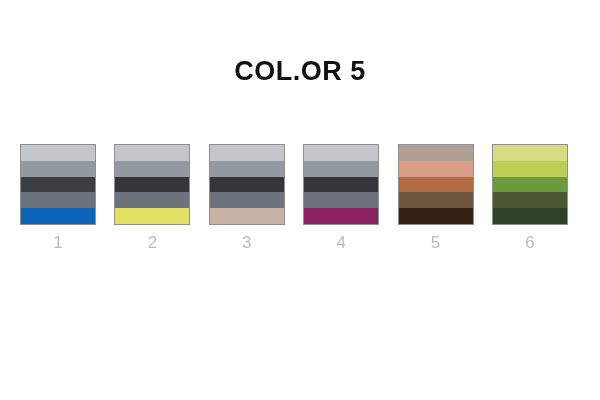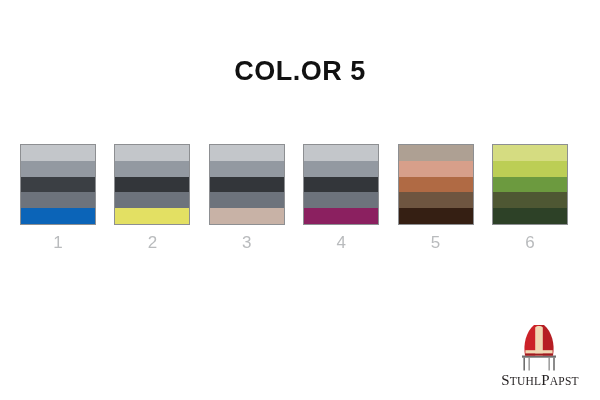--- a/index.html
+++ b/index.html
@@ -185,36 +185,14 @@
         <span class="band" style="background: rgb(188, 206, 85);"></span>
         <span class="band" style="background: rgb(108, 154, 63);"></span>
         <span class="band" style="background: rgb(78, 87, 51);"></span>
         <span class="band" style="background: rgb(45, 65, 39);"></span>
       </div>
       <div class="swatch-label" style="color: rgb(185, 187, 189);">6</div>
     </div>
 
   </div>
 
-  <div class="logo">
-    <svg class="logo-mark" viewBox="0 0 104 50" xmlns="http://www.w3.org/2000/svg">
-
-      <rect x="35" y="33.5" width="34" height="2.2" fill="#6f6f6f"></rect>
-
-      <rect x="36.4" y="35.5" width="1.6" height="13" fill="#6f6f6f"></rect>
-      <rect x="66.2" y="35.5" width="1.6" height="13" fill="#6f6f6f"></rect>
-      <rect x="41.5" y="35.5" width="1.3" height="13" fill="#8a8a8a"></rect>
-      <rect x="61.5" y="35.5" width="1.3" height="13" fill="#8a8a8a"></rect>
-
-      <path d="M38 33.5 C36 22 39 10 47 3 L52 3 L52 33.5 Z" fill="#cc2229"></path>
-
-      <path d="M66 33.5 C68 22 65 10 57 3 L52 3 L52 33.5 Z" fill="#b61e24"></path>
-
-      <path d="M48.2 5.5 C50 3.6 54 3.6 55.8 5.5 L55.8 33.5 L48.2 33.5 Z" fill="#f0d8b4"></path>
-
-      <rect x="38.4" y="28.2" width="27.2" height="3.4" fill="#f0d8b4"></rect>
-
-      <path d="M38.2 31.6 L65.8 31.6 L65.8 33.5 L38.2 33.5 Z" fill="#9e1b20"></path>
-    </svg>
-    <div class="logo-wordmark"><span class="cap">S</span><span class="sc">TUHL</span><span class="cap">P</span><span class="sc">APST</span></div>
-  </div>
 
 </div>
 
 </body></html>

